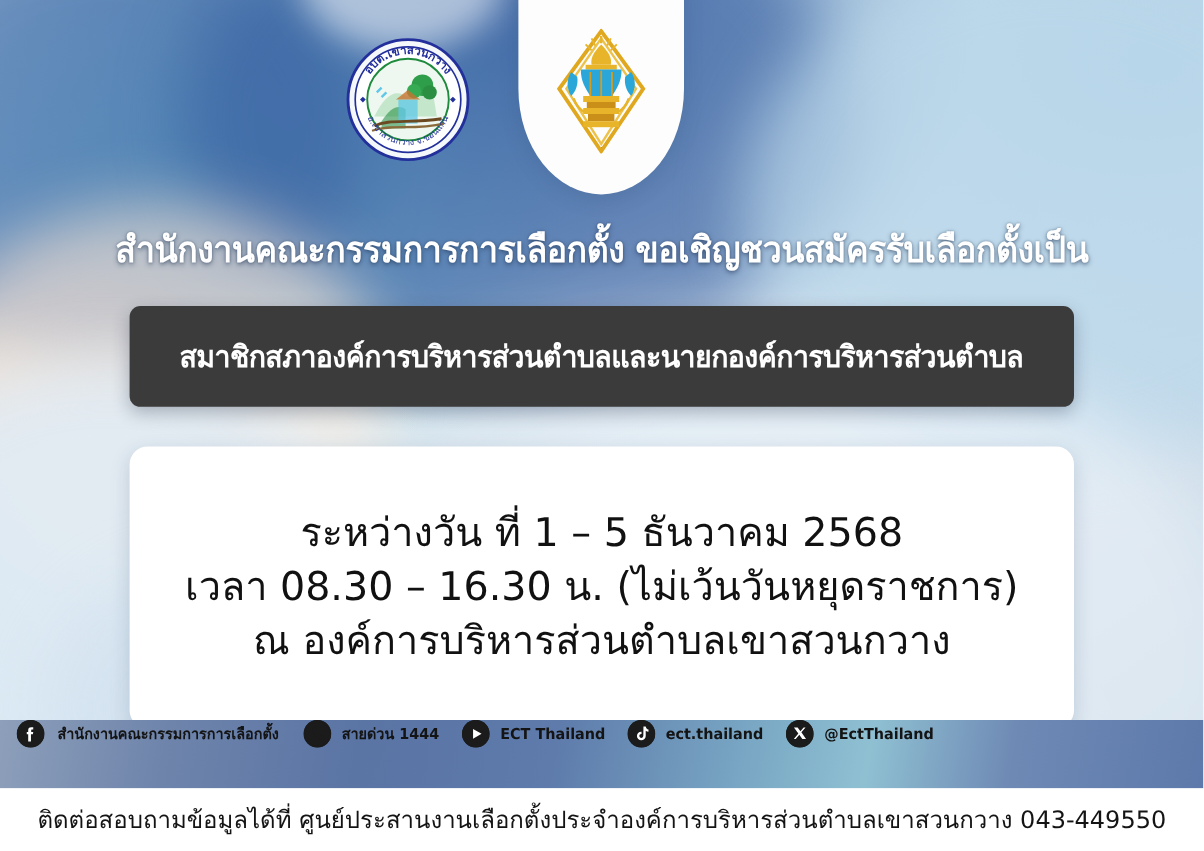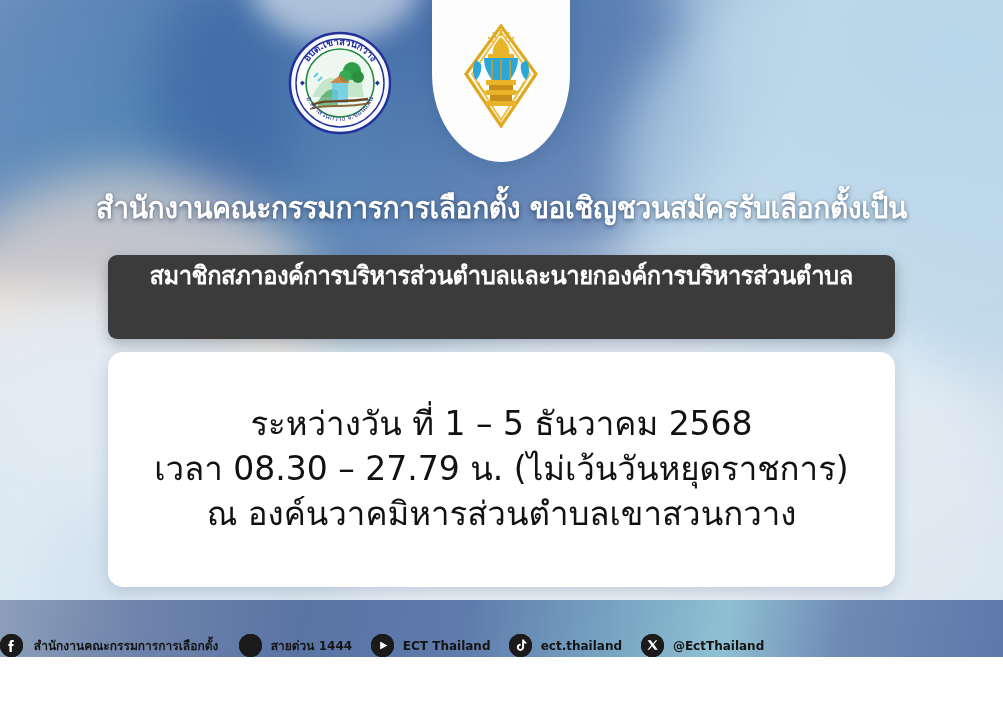--- a/index.html
+++ b/index.html
@@ -40,34 +40,34 @@
   .sao-seal { position:absolute; left:288px; top:31px; width:104px; height:104px; }
 
   
   .headline { position:absolute; left:0; top:184px; width:1003px; text-align:center;
     font-size:30px; font-weight:bold; color:#ffffff; letter-spacing:-0.4px;
     transform:scaleX(.94); text-shadow:0 2px 5px rgba(30,50,80,.55),0 0 2px rgba(30,50,80,.4); }
 
   
   .darkbar { position:absolute; left:108px; top:255px; width:787px; height:84px;
     background:#3b3b3b; border-radius:9px; box-shadow:0 5px 14px rgba(25,40,65,.30);
-    display:flex; justify-content:center; }
+    display:flex; align-items:center; justify-content:center; }
   .darkbar span { font-size:25px; font-weight:bold; color:#ffffff; letter-spacing:-0.5px;
     transform:scaleX(.95); white-space:nowrap; }
 
   
-  .card { position:absolute; left:108px; top:352px; width:787px; height:235px;
+  .card { position:absolute; left:108px; top:372px; width:787px; height:235px;
     background:#ffffff; border-radius:15px; box-shadow:0 6px 16px rgba(30,55,95,.18);
     display:flex; flex-direction:column; align-items:center; justify-content:center; gap:2px; }
   .card-line { font-size:33px; color:#111111; line-height:1.30; white-space:nowrap;
     font-family:"DejaVu Sans","Liberation Sans",sans-serif; }
 
   
   .footer { position:absolute; left:0; top:600px; width:1003px; height:57px;
-    display:flex; align-items:flex-end; gap:0;
+    display:flex; align-items:flex-start; padding-left:14px; gap:0;
     background:linear-gradient(100deg,#8d9fba 0%,#6e84ab 14%,#5a74a4 30%,#5e7bab 46%,#79a7c4 62%,#8fc0d2 72%,#6e89b4 84%,#5d79ab 100%); }
   .fitem { display:flex; align-items:center; gap:7px; margin-right:17px; white-space:nowrap; }
   .fic { width:23px; height:23px; border-radius:50%; background:#1b1b1b; flex:none;
     display:flex; align-items:center; justify-content:center; color:#fff; }
   .flabel { font-size:12.5px; font-weight:bold; color:#141414; transform:scaleX(.96); }
 
   
   .caption { position:absolute; left:0; top:657px; width:1003px; height:52px;
     background:#ffffff; display:flex; align-items:center; justify-content:center; }
   .caption span { font-size:20px; color:#141414; white-space:nowrap; }
@@ -138,22 +138,22 @@
     </svg>
 
     <div class="headline">สำนักงานคณะกรรมการการเลือกตั้ง ขอเชิญชวนสมัครรับเลือกตั้งเป็น</div>
 
     <div class="darkbar">
       <span>สมาชิกสภาองค์การบริหารส่วนตำบลและนายกองค์การบริหารส่วนตำบล</span>
     </div>
 
     <div class="card">
       <div class="card-line">ระหว่างวัน ที่ 1 – 5 ธันวาคม 2568</div>
-      <div class="card-line">เวลา 08.30 – 27.79 น. (ไม่เว้นวันหยุดราชการ)</div>
-      <div class="card-line">ณ องค์นวาคมิหารส่วนตำบลเขาสวนกวาง</div>
+      <div class="card-line">เวลา 08.30 – 16.30 น. (ไม่เว้นวันหยุดราชการ)</div>
+      <div class="card-line">ณ องค์การบริหารส่วนตำบลเขาสวนกวาง</div>
     </div>
 
     <div class="footer">
 
       <div class="fitem">
         <span class="fic">
           <svg width="23" height="23" viewBox="0 0 23 23">
               <circle cx="11.5" cy="11.5" r="11.5" fill="#1b1b1b"></circle>
               <path d="M13.4 11.9h-1.6V18h-2.3v-6.1H8.3V9.9h1.2V8.6c0-1.6.7-2.6 2.6-2.6h1.6v2h-1c-.6 0-.7.2-.7.7v1.2h1.7z" fill="#fff"></path>
             </svg>
@@ -199,14 +199,17 @@
               <circle cx="11.5" cy="11.5" r="11.5" fill="#1b1b1b"></circle>
               <path d="M6.6 6.2h3.1l2.3 3.2 2.7-3.2h1.6l-3.5 4.1 3.9 5.5h-3.1l-2.5-3.5-3 3.5H6.5l3.8-4.5z" fill="#fff"></path>
             </svg>
         </span>
         <span class="flabel">@EctThailand</span>
       </div>
 
     </div>
   </div>
 
+  <div class="caption">
+    <span>ติดต่อสอบถามข้อมูลได้ที่ ศูนย์ประสานงานเลือกตั้งประจำองค์การบริหารส่วนตำบลเขาสวนกวาง 043-449550</span>
+  </div>
 
 </div>
 
 </body></html>

